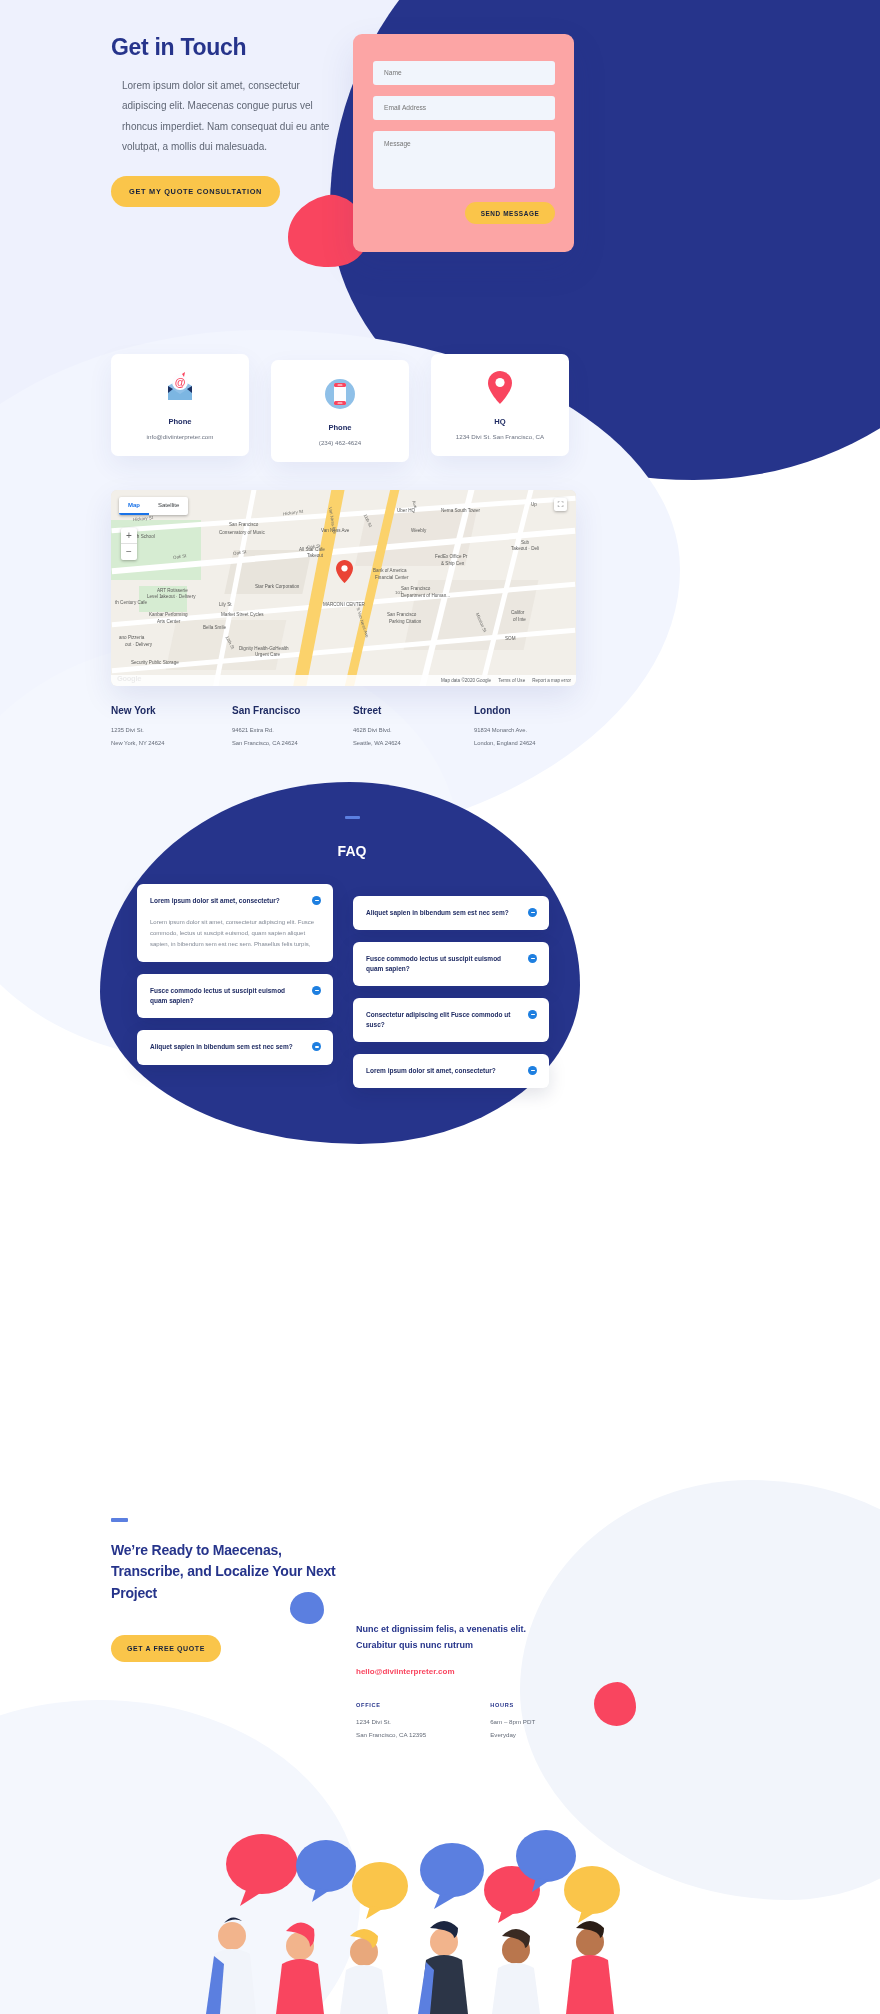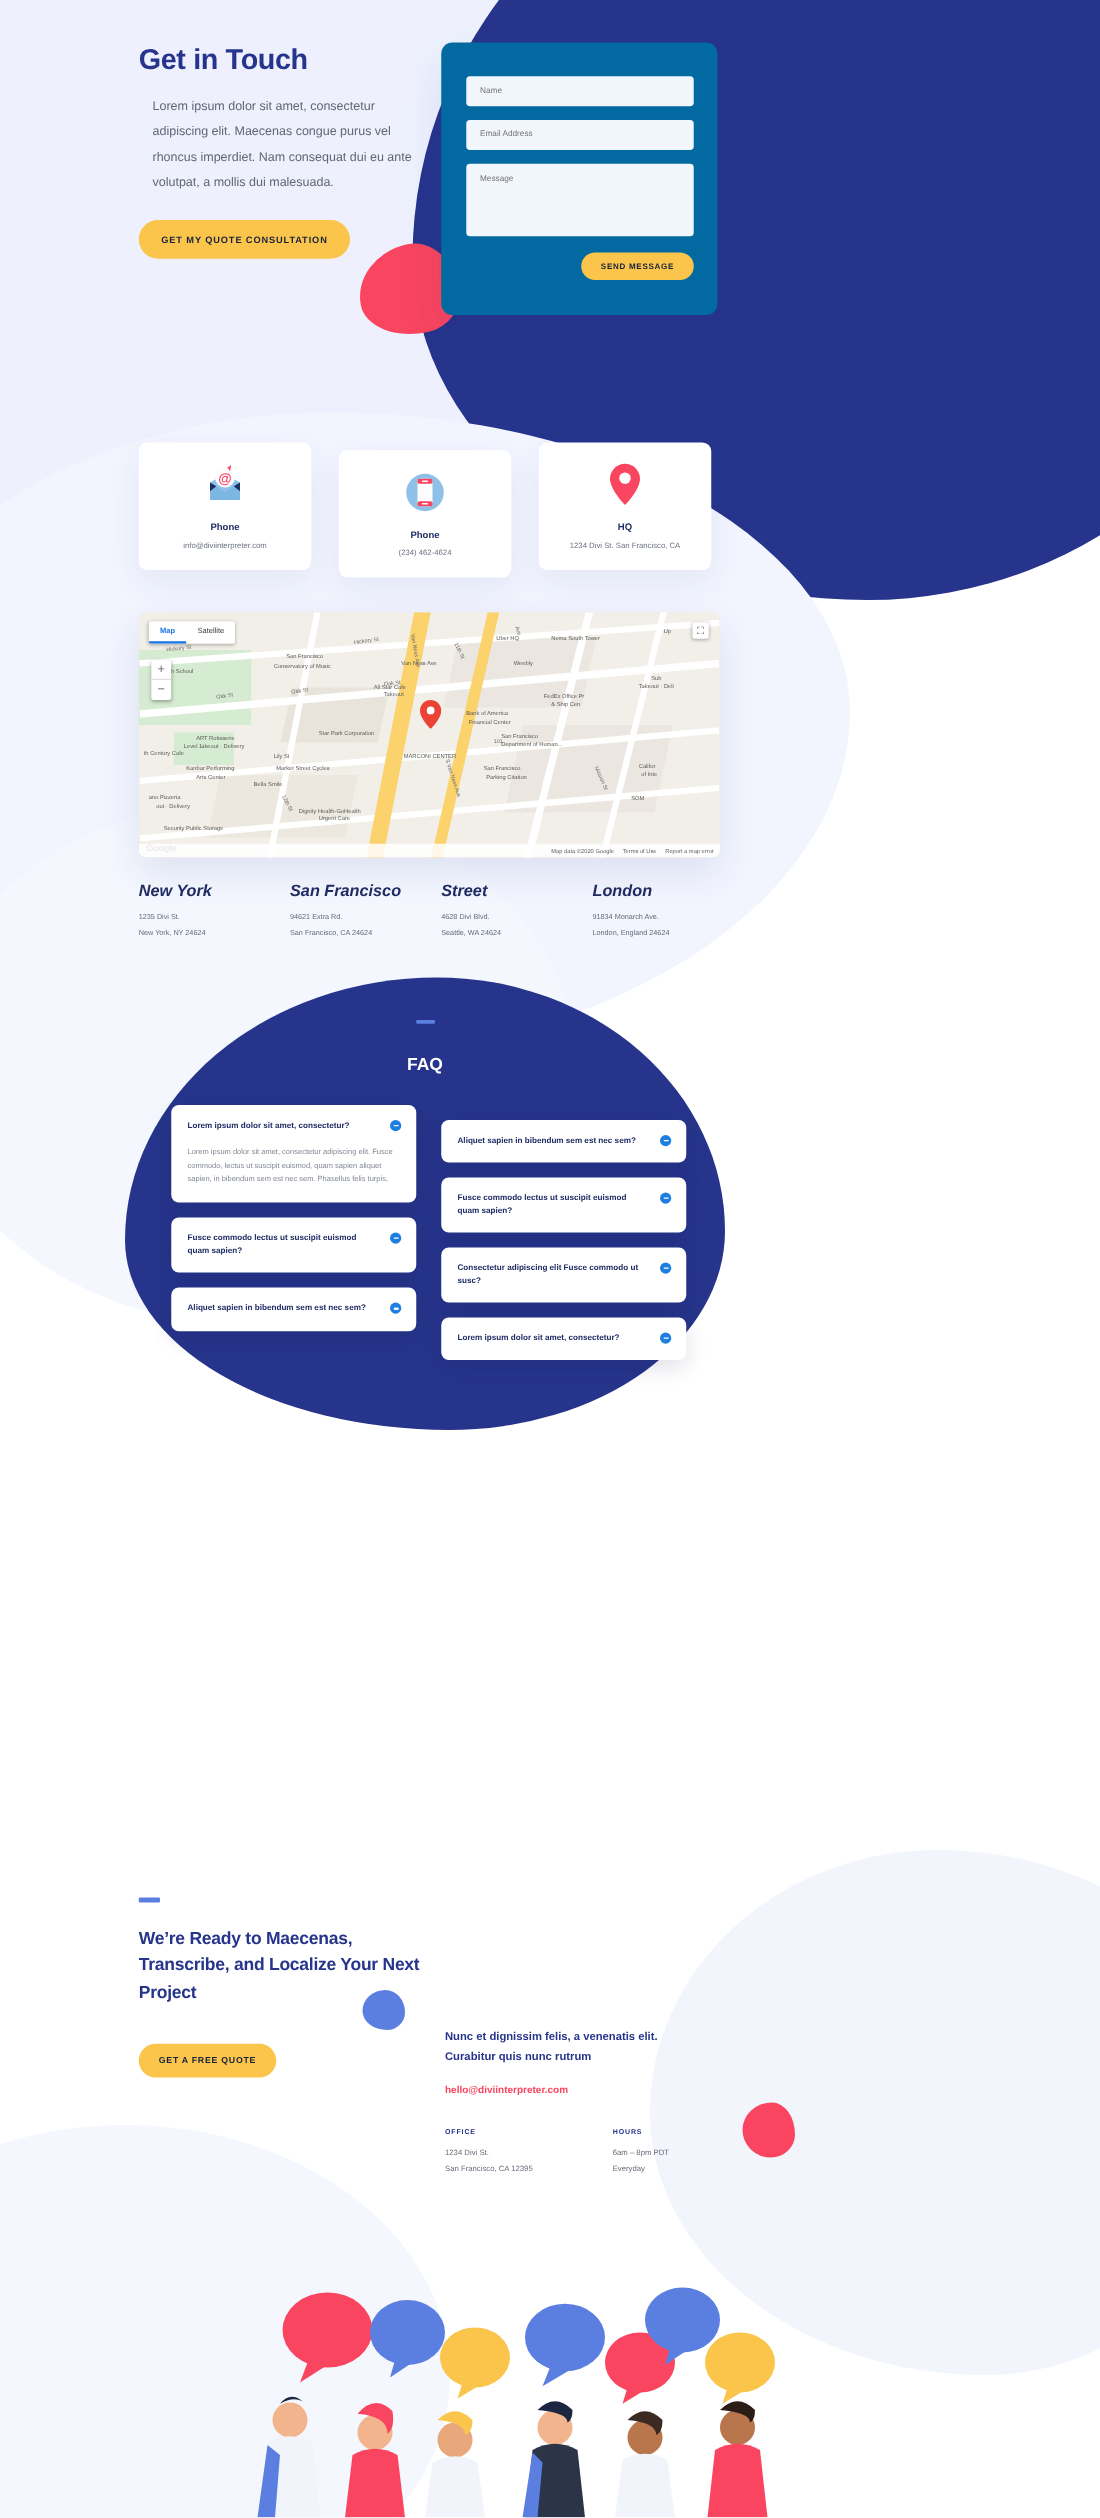--- a/index.html
+++ b/index.html
@@ -75,21 +75,21 @@
   }
   .btn-yellow {
     display: inline-block; margin-top: 18px; background: #fac54a;
     color: #16213d; font-size: 7.4px; font-weight: 700;
     letter-spacing: 0.7px; padding: 11px 18px; border: none;
     border-radius: 20px; cursor: pointer;
   }
 
   .form-card {
     position: absolute; left: 353px; top: 34px; width: 221px; height: 218px;
-    background: #0369a1; border-radius: 9px;
+    background: #fca5a5; border-radius: 9px;
     box-shadow: 0 14px 36px rgba(38,52,139,0.10);
   }
   .field {
     position: absolute; left: 20px; width: 182px; background: #f1f5fc;
     border: none; border-radius: 3px; color: #9aa3b2; font-size: 6.6px;
     font-family: "Liberation Sans", sans-serif; padding: 0 11px;
   }
   .field.name { top: 27px; height: 24px; line-height: 24px; }
   .field.email { top: 62px; height: 24px; line-height: 24px; }
   .field.message {
@@ -160,25 +160,25 @@
     color: #7b7b7b; font-weight: 700; letter-spacing: -0.3px;
   }
   .maplabel { position: absolute; font-size: 4.6px; color: #5a5a58; }
   .mapstreet { position: absolute; font-size: 4.4px; color: #6b6b68; }
 
   
   .offices {
     position: absolute; left: 111px; top: 705px; width: 580px; display: flex;
   }
   .office { width: 121px; }
-  .oname { font-size: 13px; font-weight: 700; color: #1f2b63; font-style: italic; }
+  .oname { font-size: 10px; font-weight: 700; color: #1f2b63; }
   .oline { margin-top: 9px; font-size: 5.8px; color: #646b78; line-height: 1.85; }
 
   
-  .faq-head { position: absolute; left: 0; top: 816px; width: 680px; text-align: center; }
+  .faq-head { position: absolute; left: 12px; top: 816px; width: 680px; text-align: center; }
   .faq-dash {
     width: 15px; height: 3px; background: #5b7fe0; margin: 0 auto;
     border-radius: 1px;
   }
   .faq-title {
     margin-top: 24px; font-size: 14px; font-weight: 700; color: #ffffff;
   }
   .faq-cols {
     position: absolute; left: 137px; top: 884px; width: 412px;
     display: flex; gap: 20px;

